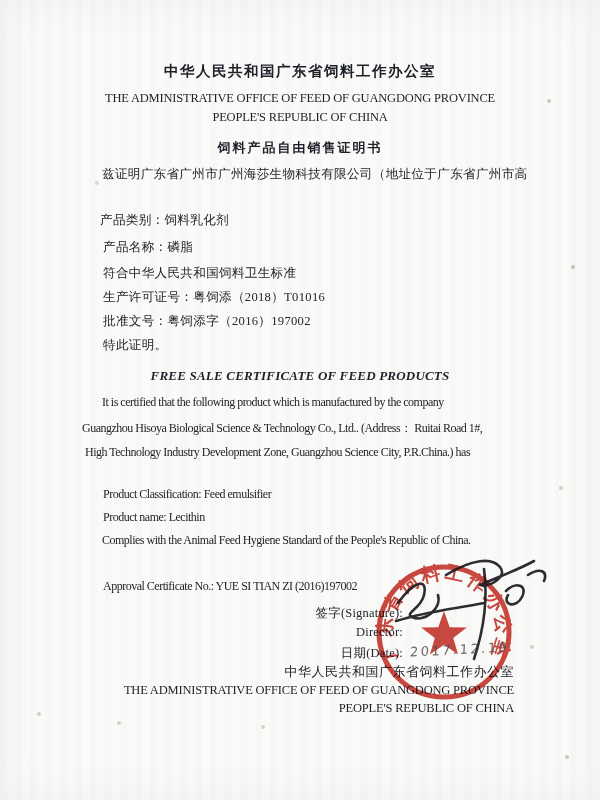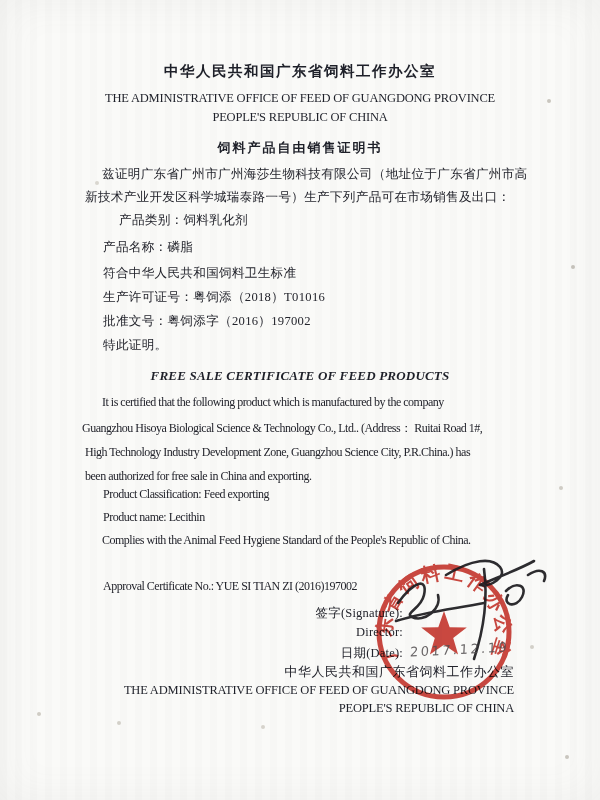--- a/index.html
+++ b/index.html
@@ -51,34 +51,32 @@
 <body>
 
 <div class="page">
 
   <div class="line ctr hd-zh" style="top:62px">中华人民共和国广东省饲料工作办公室</div>
   <div class="line ctr hd-en" style="top:91px">THE ADMINISTRATIVE OFFICE OF FEED OF GUANGDONG PROVINCE</div>
   <div class="line ctr hd-en" style="top:110px">PEOPLE'S REPUBLIC OF CHINA</div>
   <div class="line ctr cert-zh" style="top:139px">饲料产品自由销售证明书</div>
 
   <div class="line zh" style="top:166px;left:102px">兹证明广东省广州市广州海莎生物科技有限公司（地址位于广东省广州市高</div>
-  <div class="line zh" style="top:189px;left:85px">新技术产业开发区科学城瑞泰路一号）生产下列产品可在市场销售及出口：</div>
-  <div class="line zh" style="top:212px;left:119px">产品类别：饲料乳化剂</div>
+  <div class="line zh" style="top:212px;left:100px">产品类别：饲料乳化剂</div>
   <div class="line zh" style="top:239px;left:103px">产品名称：磷脂</div>
   <div class="line zh" style="top:265px;left:103px">符合中华人民共和国饲料卫生标准</div>
   <div class="line zh" style="top:289px;left:103px">生产许可证号：粤饲添（2018）T01016</div>
   <div class="line zh" style="top:313px;left:103px">批准文号：粤饲添字（2016）197002</div>
   <div class="line zh" style="top:337px;left:103px">特此证明。</div>
 
   <div class="line ctr cert-en" style="top:368px">FREE SALE CERTIFICATE OF FEED PRODUCTS</div>
   <div class="line en" style="top:395px;left:102px">It is certified that the following product which is manufactured by the company</div>
   <div class="line en" style="top:420px;left:82px">Guangzhou Hisoya Biological Science &amp; Technology Co., Ltd.. (Address： Ruitai Road 1#,</div>
   <div class="line en" style="top:445px;left:85px">High Technology Industry Development Zone, Guangzhou Science City, P.R.China.) has</div>
-  <div class="line en" style="top:469px;left:85px">been authorized for free sale in China and exporting.</div>
-  <div class="line en" style="top:487px;left:103px">Product Classification: Feed exporting</div>
+  <div class="line en" style="top:487px;left:103px">Product Classification: Feed emulsifier</div>
   <div class="line en" style="top:510px;left:103px">Product name: Lecithin</div>
   <div class="line en" style="top:533px;left:102px">Complies with the Animal Feed Hygiene Standard of the People's Republic of China.</div>
   <div class="line en" style="top:579px;left:103px">Approval Certificate No.: YUE SI TIAN ZI (2016)197002</div>
 
   <div class="line rt sig" style="top:605px;right:197px">签字(Signature):</div>
   <div class="line rt sig" style="top:625px;right:197px">Director:</div>
   <div class="line rt sig" style="top:645px;right:197px">日期(Date):</div>
 
   <div class="line rt" style="top:663px;right:86px;font-size:13px;letter-spacing:0.5px">中华人民共和国广东省饲料工作办公室</div>
   <div class="line rt hd-en" style="top:683px;right:86px">THE ADMINISTRATIVE OFFICE OF FEED OF GUANGDONG PROVINCE</div>

